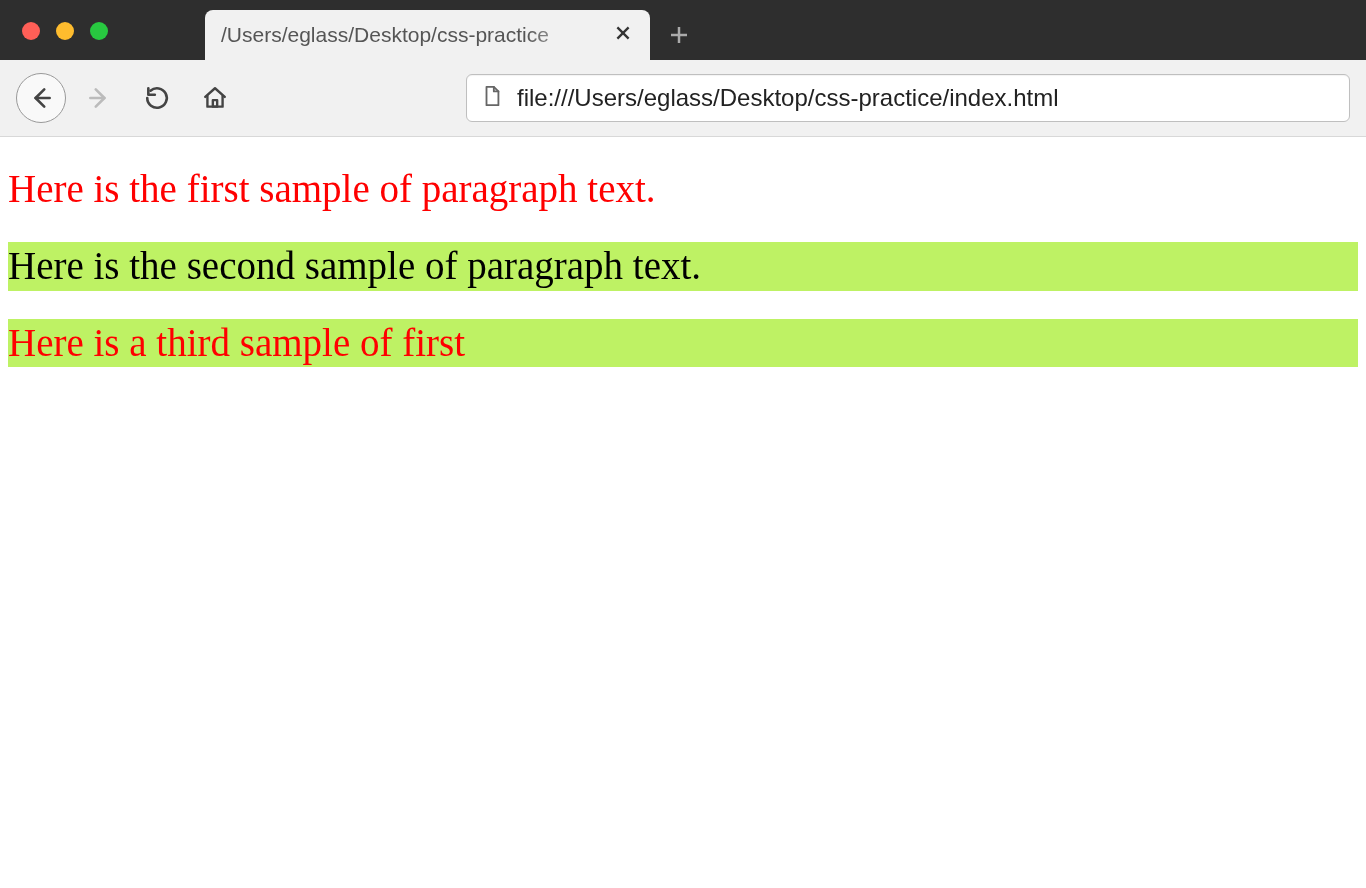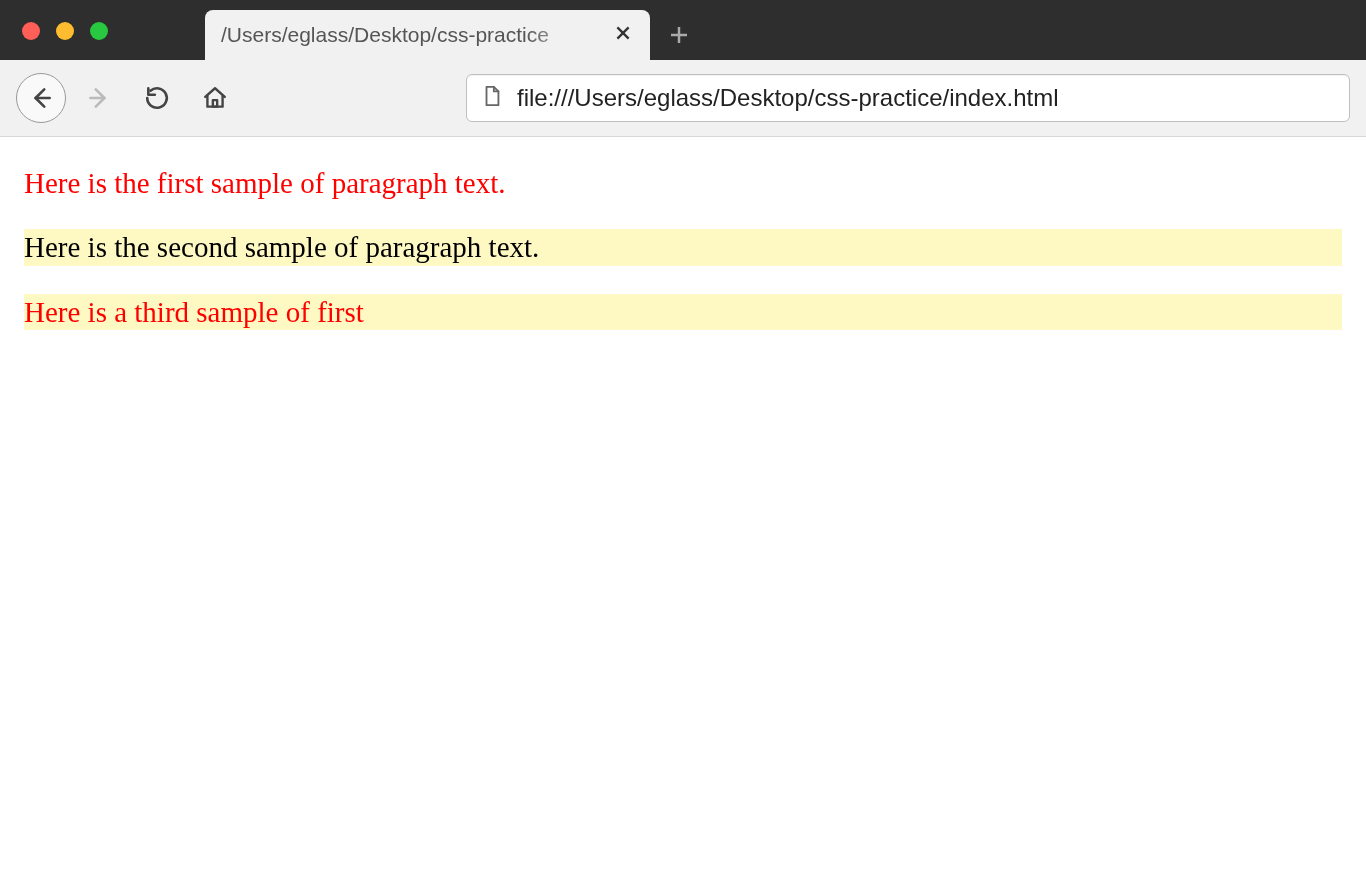--- a/index.html
+++ b/index.html
@@ -137,29 +137,29 @@
       border: none;
       outline: none;
       font-family: inherit;
     }
     .content-area {
       padding: 0px 8px;
       background: #ffffff;
     }
     .content-area p {
       font-family: "Times New Roman", Times, serif;
-      font-size: 29px;
-      margin: 28px 16px;
+      font-size: 39px;
+      margin: 28px 0;
       line-height: 1.25;
     }
     .red-text {
       color: #ff0000;
     }
     .yellow-bg {
-      background: #fef9c3;
+      background: #bef264;
     }
   </style>
 </head>
 <body>
 
 <div class="browser-chrome">
   <div class="window-controls">
     <div class="window-dot dot-red"></div>
     <div class="window-dot dot-yellow"></div>
     <div class="window-dot dot-green"></div>

